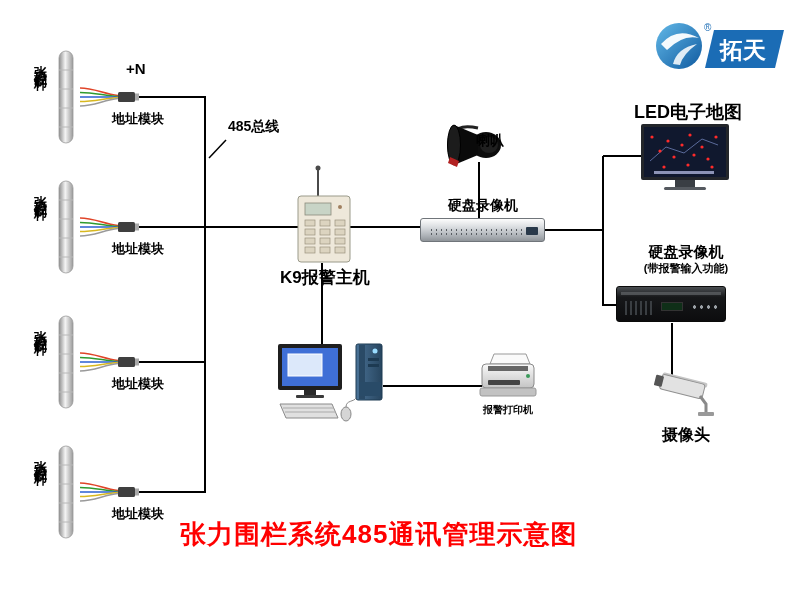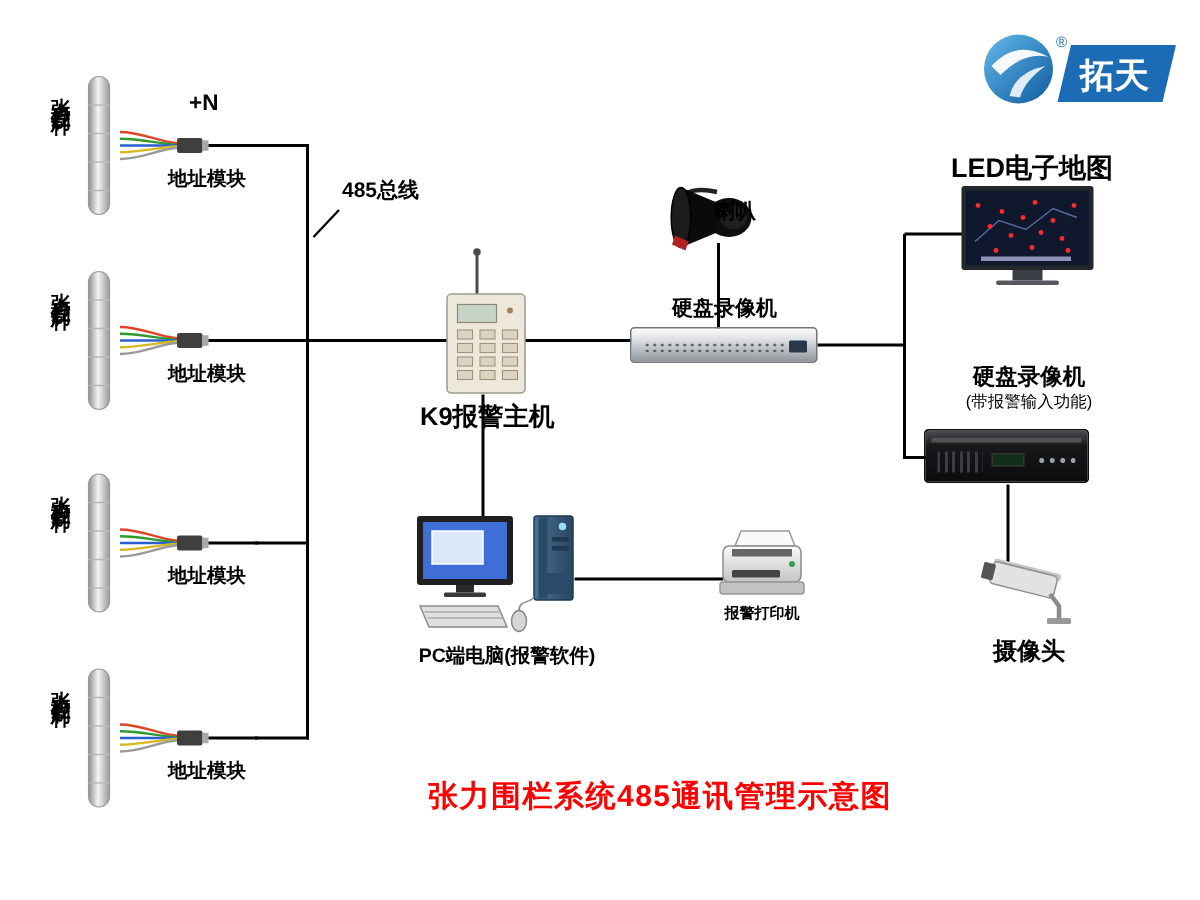--- a/index.html
+++ b/index.html
@@ -2,21 +2,21 @@
 <html><head>
 <meta charset="utf-8">
 <style>
   * { margin:0; padding:0; box-sizing:border-box; }
   html,body { background:#fff; font-family:"Liberation Sans", sans-serif; }
   #canvas { position:relative; width:800px; height:600px; background:#ffffff; overflow:hidden; }
   .abs { position:absolute; }
   .lbl { position:absolute; font-weight:bold; font-size:13px; color:#000; text-align:center; line-height:1.15; white-space:nowrap; }
   .vlbl { position:absolute; font-weight:bold; font-size:13px; color:#000;
           writing-mode:vertical-rl; text-orientation:upright; letter-spacing:3px; }
-  .title { position:absolute; font-weight:bold; font-size:20px; color:#ff0000; text-align:center; letter-spacing:1px; }
+  .title { position:absolute; font-weight:bold; font-size:26px; color:#ff0000; letter-spacing:1px; }
   
   .linkage { position:absolute; width:125px; height:24px; border:1px solid #70757a; border-radius:3px;
              background:linear-gradient(180deg,#fdfdfd,#dcdfe2 35%,#aeb3b8 75%,#8f9499); }
   .linkage .dots { position:absolute; left:8px; top:9px; width:94px; height:7px;
              background-image:radial-gradient(circle,#565b60 0.9px,transparent 1.1px); background-size:5px 4px; }
   .linkage .disp { position:absolute; right:6px; top:8px; width:12px; height:8px; background:#29394a; border-radius:1px; }
   
   .ledmap { position:absolute; width:88px; height:56px; background:#10182e; border:3px solid #23262b; border-radius:2px; }
   .ledstand { position:absolute; width:20px; height:7px; background:#3a3e44; }
   .ledbase { position:absolute; width:42px; height:3px; background:#55595f; border-radius:2px; }
@@ -235,21 +235,21 @@
           <circle cx="44" cy="38" r="1.6"></circle>
         <circle cx="68" cy="40" r="1.6"></circle>
       </g>
       <rect x="10" y="44" width="60" height="3" fill="#cfd6ff" opacity="0.65"></rect>
     </svg>
   </div>
   <div class="ledstand" style="left:675px; top:180px"></div>
   <div class="ledbase" style="left:664px; top:187px"></div>
 
   <div class="lbl" style="left:631px; top:243px; width:110px; font-size:15px">硬盘录像机</div>
-  <div class="lbl" style="left:628px; top:262px; width:116px; font-size:11px; font-weight:normal">(带报警输入功能)</div>
+  <div class="lbl" style="left:628px; top:262px; width:116px; font-size:11px; font-weight:bold">(带报警输入功能)</div>
   <div class="dvr" style="left:616px; top:286px">
     <div class="band"></div>
     <div class="vents"></div>
     <div class="disp"></div>
     <div class="btns"></div>
   </div>
 
   <svg class="abs" style="left:650px; top:370px" width="72" height="52">
     <g transform="rotate(14 36 18)">
       <rect x="10" y="8" width="46" height="5" rx="2" fill="#c6c6c6"></rect>
@@ -271,21 +271,20 @@
     <rect x="83" y="3" width="6" height="54" fill="#2a4a66"></rect>
     <circle cx="99" cy="9" r="2.5" fill="#9adcff"></circle>
     <rect x="92" y="16" width="11" height="3" fill="#1d3a52"></rect>
     <rect x="92" y="22" width="11" height="3" fill="#1d3a52"></rect>
     <rect x="84" y="40" width="20" height="14" fill="#294b68"></rect>
     <path d="M4,62 L56,62 L62,76 L10,76 Z" fill="#e0e0e0" stroke="#8a8a8a"></path>
     <path d="M7,66 h51 M9,70 h51" stroke="#aaa" stroke-width="1" fill="none"></path>
     <path d="M70,65 C70,58 78,60 80,56" stroke="#888" fill="none"></path>
     <ellipse cx="70" cy="72" rx="5" ry="7" fill="#d5d5d5" stroke="#888"></ellipse>
   </svg>
-  <div class="lbl" style="left:254px; top:430px; width:168px">PC端电脑(报警软件)</div>
 
   <svg class="abs" style="left:472px; top:352px" width="72" height="52">
     <path d="M22,2 L54,2 L58,12 L18,12 Z" fill="#fafafa" stroke="#999"></path>
     <rect x="10" y="12" width="52" height="24" rx="4" fill="url(#prGrad)" stroke="#8a8a8a"></rect>
     <rect x="16" y="14" width="40" height="5" fill="#666"></rect>
     <rect x="16" y="28" width="32" height="5" rx="1" fill="#444"></rect>
     <circle cx="56" cy="24" r="2" fill="#3a9a5a"></circle>
     <rect x="8" y="36" width="56" height="8" rx="2" fill="#c2c2c2" stroke="#999"></rect>
   </svg>
   <div class="lbl" style="left:462px; top:404px; width:92px; font-size:10px">报警打印机</div>

